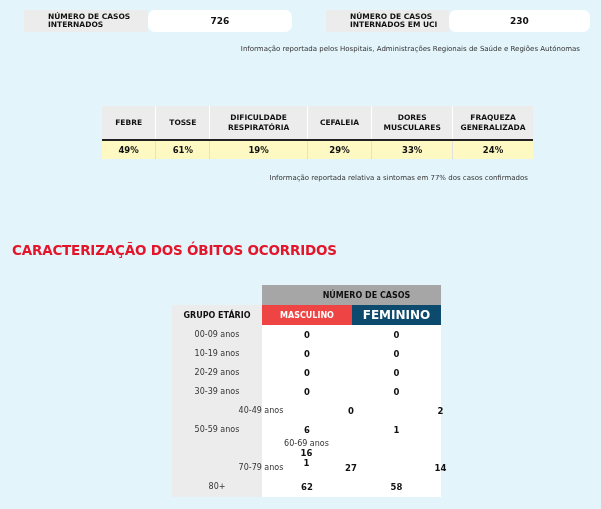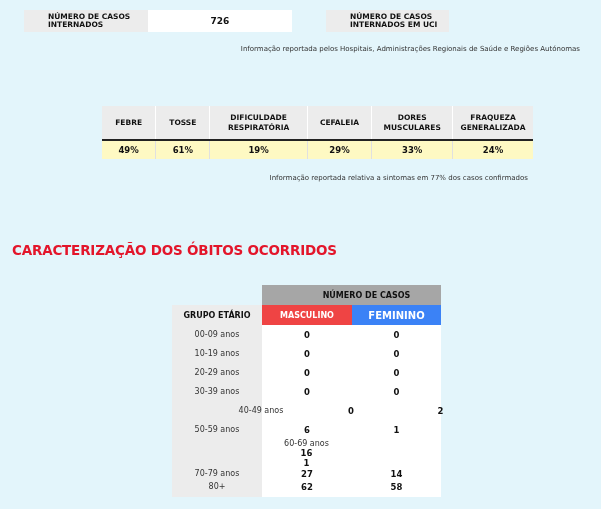--- a/index.html
+++ b/index.html
@@ -10,21 +10,21 @@
     position:relative; color:#111;
   }
   .abs { position:absolute; }
   .kpi { display:flex; height:22px; top:10px; }
   .kpi .lbl {
     background:#ececec; font-weight:bold; font-size:7.5px; line-height:8.5px;
     display:flex; align-items:center; box-sizing:border-box;
   }
   .kpi .val {
     background:#fff; font-weight:bold; font-size:9px;
-    display:flex; align-items:center; justify-content:center;
+    display:flex; align-items:center; justify-content:center;border-radius:7px;
   }
   .note { font-size:7px; color:#333; white-space:nowrap; }
   .sym { left:102px; top:106px; width:431px; border-collapse:collapse; background:#fef9c3; }
   .sym th {
     background:#ececec; font-size:7.5px; line-height:10px; font-weight:bold;
     height:33px; padding:0; text-align:center; border-right:1px solid #fff;
     border-bottom:2px solid #222;
   }
   .sym th:last-child, .sym td:last-child { border-right:none; }
   .sym td {
@@ -35,22 +35,22 @@
   .deaths { left:172px; top:285px; }
   .deaths .hdr-gray {
     position:absolute; left:90px; top:0; width:179px; height:20px; background:#a6a6a6;
     font-size:8px; font-weight:bold; display:flex; align-items:center; justify-content:center; padding-left:30px; box-sizing:border-box;
   }
   .deaths .hdr-m {
     position:absolute; left:90px; top:20px; width:90px; height:20px; background:#ef4444;
     color:#fff; font-size:8px; font-weight:bold; display:flex; align-items:center; justify-content:center;
   }
   .deaths .hdr-f {
-    position:absolute; left:180px; top:20px; width:89px; height:20px; background:#3b82f6;
-    color:#fff; font-size:10px; font-weight:bold; display:flex; align-items:center; justify-content:center;text-align:center;
+    position:absolute; left:180px; top:20px; width:89px; height:20px; background:#0c4a6e;
+    color:#fff; font-size:12px; font-weight:bold; display:flex; align-items:center; justify-content:center;text-align:center;
   }
   .deaths .agecol {
     position:absolute; left:0; top:20px; width:90px; height:192px; background:#ececec;
   }
   .deaths .agehdr {
     position:absolute; left:0; top:20px; width:90px; height:20px;
     font-size:8px; font-weight:bold; display:flex; align-items:center; justify-content:center;
   }
   .deaths .body {
     position:absolute; left:90px; top:40px; width:179px; height:172px; background:#fff;
@@ -75,20 +75,21 @@
   <div class="val" style="width:144px;">726</div>
 </div>
 
 <div class="abs kpi" style="left:326px;">
   <div class="lbl" style="width:123px; padding-left:24px;">
     <div>
       <div>NÚMERO DE CASOS</div>
       <div>INTERNADOS EM UCI</div>
     </div>
   </div>
+  <div class="val" style="width:141px;">230</div>
 </div>
 
 <div class="abs note" style="right:21px; top:45px;">Informação reportada pelos Hospitais, Administrações Regionais de Saúde e Regiões Autónomas</div>
 
 <table class="abs sym">
   <thead>
     <tr>
       <th style="width:52px;">
           <div>FEBRE</div>
         </th>
@@ -164,21 +165,21 @@
   <div class="row" style="top:135px;">
     <div class="age">50-59 anos</div>
     <div class="m">6</div>
     <div class="f">1</div>
   </div>
   <div class="row" style="top:154px;flex-direction:column;">
     <div class="age">60-69 anos</div>
     <div class="m">16</div>
     <div class="f">1</div>
   </div>
-  <div class="row" style="top:179px;">
+  <div class="row" style="top:173px;padding-left:44px;">
     <div class="age">70-79 anos</div>
     <div class="m">27</div>
     <div class="f">14</div>
   </div>
   <div class="row" style="top:192px;">
     <div class="age">80+</div>
     <div class="m">62</div>
     <div class="f">58</div>
   </div>
 </div>

